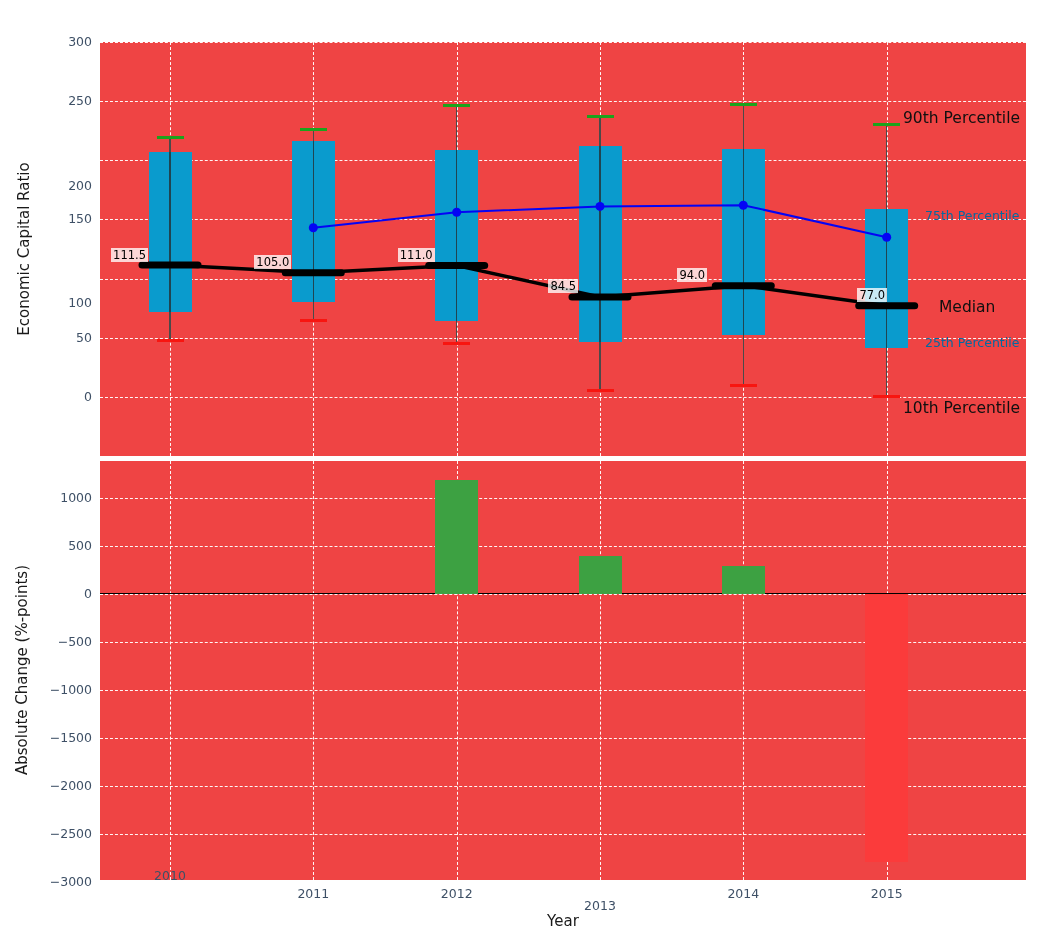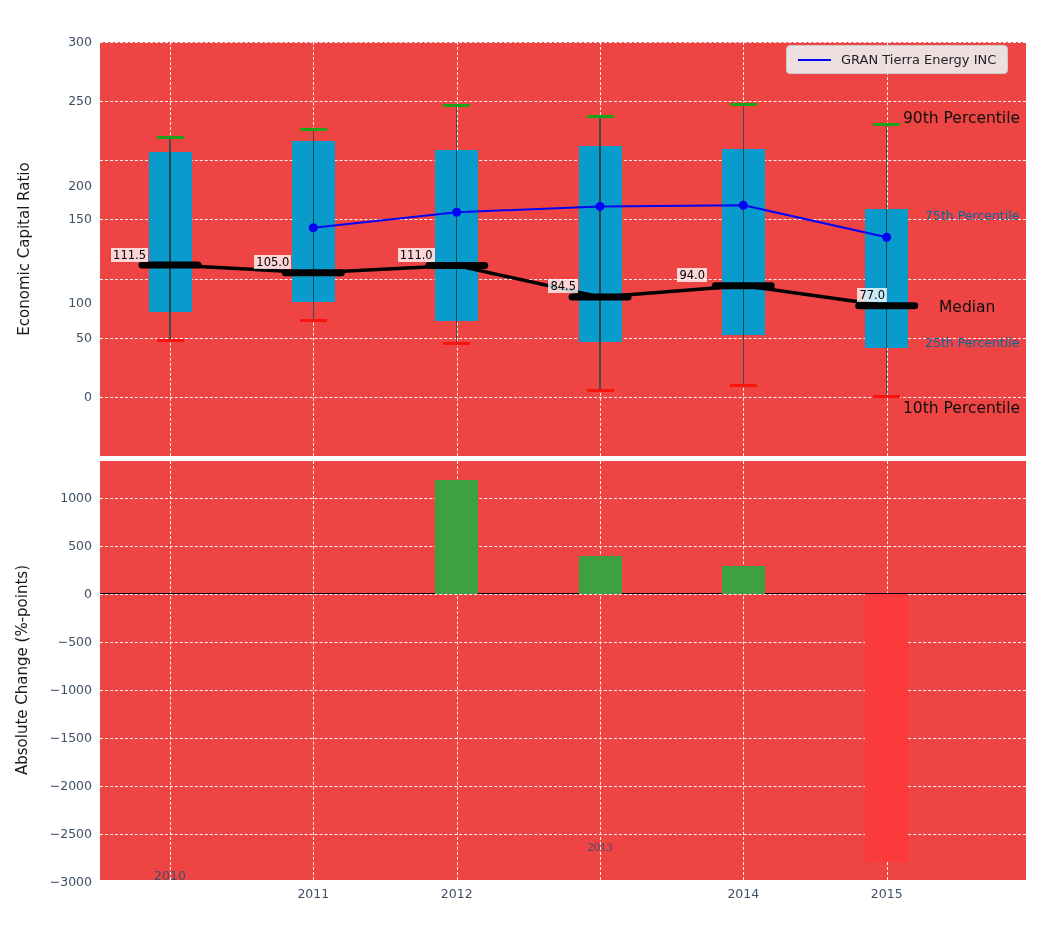--- a/index.html
+++ b/index.html
@@ -121,20 +121,21 @@
       <div class="gridV" style="left: 786.7px;"></div>
       <div class="mark" style="left: 0px; top: 131.8px; width: 100%; height: 1.6px; background: rgb(0, 0, 0);"></div>
       <div class="mark" style="left: 335.2px; top: 19.2px; width: 43px; height: 113.4px; background: rgb(61, 161, 66);"></div>
       <div class="mark" style="left: 478.5px; top: 95.1px; width: 43px; height: 37.5px; background: rgb(61, 161, 66);"></div>
       <div class="mark" style="left: 621.8px; top: 104.8px; width: 43px; height: 27.9px; background: rgb(61, 161, 66);"></div>
       <div class="mark" style="left: 765.2px; top: 133.4px; width: 43px; height: 267.2px; background: rgb(251, 59, 59);"></div>
     </div>
 
   <div class="ylabel" style="left:24px; top:249px;">Economic Capital Ratio</div>
   <div class="ylabel" style="left:22px; top:670px;">Absolute Change (%-points)</div>
+  <div class="xlabel">Year</div>
 
   <div id="ticks">
       <div class="ytick" style="top: 388.9px;">0</div>
       <div class="ytick" style="top: 329.7px;">50</div>
       <div class="ytick" style="top: 270.6px; margin-top: 24px;">100</div>
       <div class="ytick" style="top: 211.4px;">150</div>
       <div class="ytick" style="top: 152.3px; margin-top: 26px;">200</div>
       <div class="ytick" style="top: 93.1px;">250</div>
       <div class="ytick" style="top: 34px;">300</div>
       <div class="ytick" style="top: 489.5px;">1000</div>
@@ -142,28 +143,24 @@
       <div class="ytick" style="top: 585.6px;">0</div>
       <div class="ytick" style="top: 633.7px;">−500</div>
       <div class="ytick" style="top: 681.7px;">−1000</div>
       <div class="ytick" style="top: 729.8px;">−1500</div>
       <div class="ytick" style="top: 777.8px;">−2000</div>
       <div class="ytick" style="top: 825.9px;">−2500</div>
       <div class="ytick" style="top: 873.9px;">−3000</div>
       <div class="xtick" style="left: 135px; top: 844px; margin-top: 24px;">2010</div>
       <div class="xtick" style="left: 278.3px; top: 886px;">2011</div>
       <div class="xtick" style="left: 421.7px; top: 886px;">2012</div>
-      <div class="xtick" style="left: 565px; top: 840px; font-family: Liberation Serif, serif;">2013</div>
+      <div class="xtick" style="left: 565px; top: 898px;">2013</div>
       <div class="xtick" style="left: 708.3px; top: 886px;">2014</div>
       <div class="xtick" style="left: 851.7px; top: 886px;">2015</div>
     </div>
 
-  <div class="legend">
-    <span class="legend-line"></span>
-    <span class="legend-label">GRAN Tierra Energy INC</span>
-  </div>
 
   <div class="annot" style="left:903px; top:109px;">90th Percentile</div>
   <div class="annot-cyan" style="left:925px; top:208px;">75th Percentile</div>
   <div class="annot" style="left:939px; top:298px;">Median</div>
   <div class="annot-cyan" style="left:925px; top:335px;">25th Percentile</div>
   <div class="annot" style="left:903px; top:399px;">10th Percentile</div>
 </div>
 
 </body></html>

